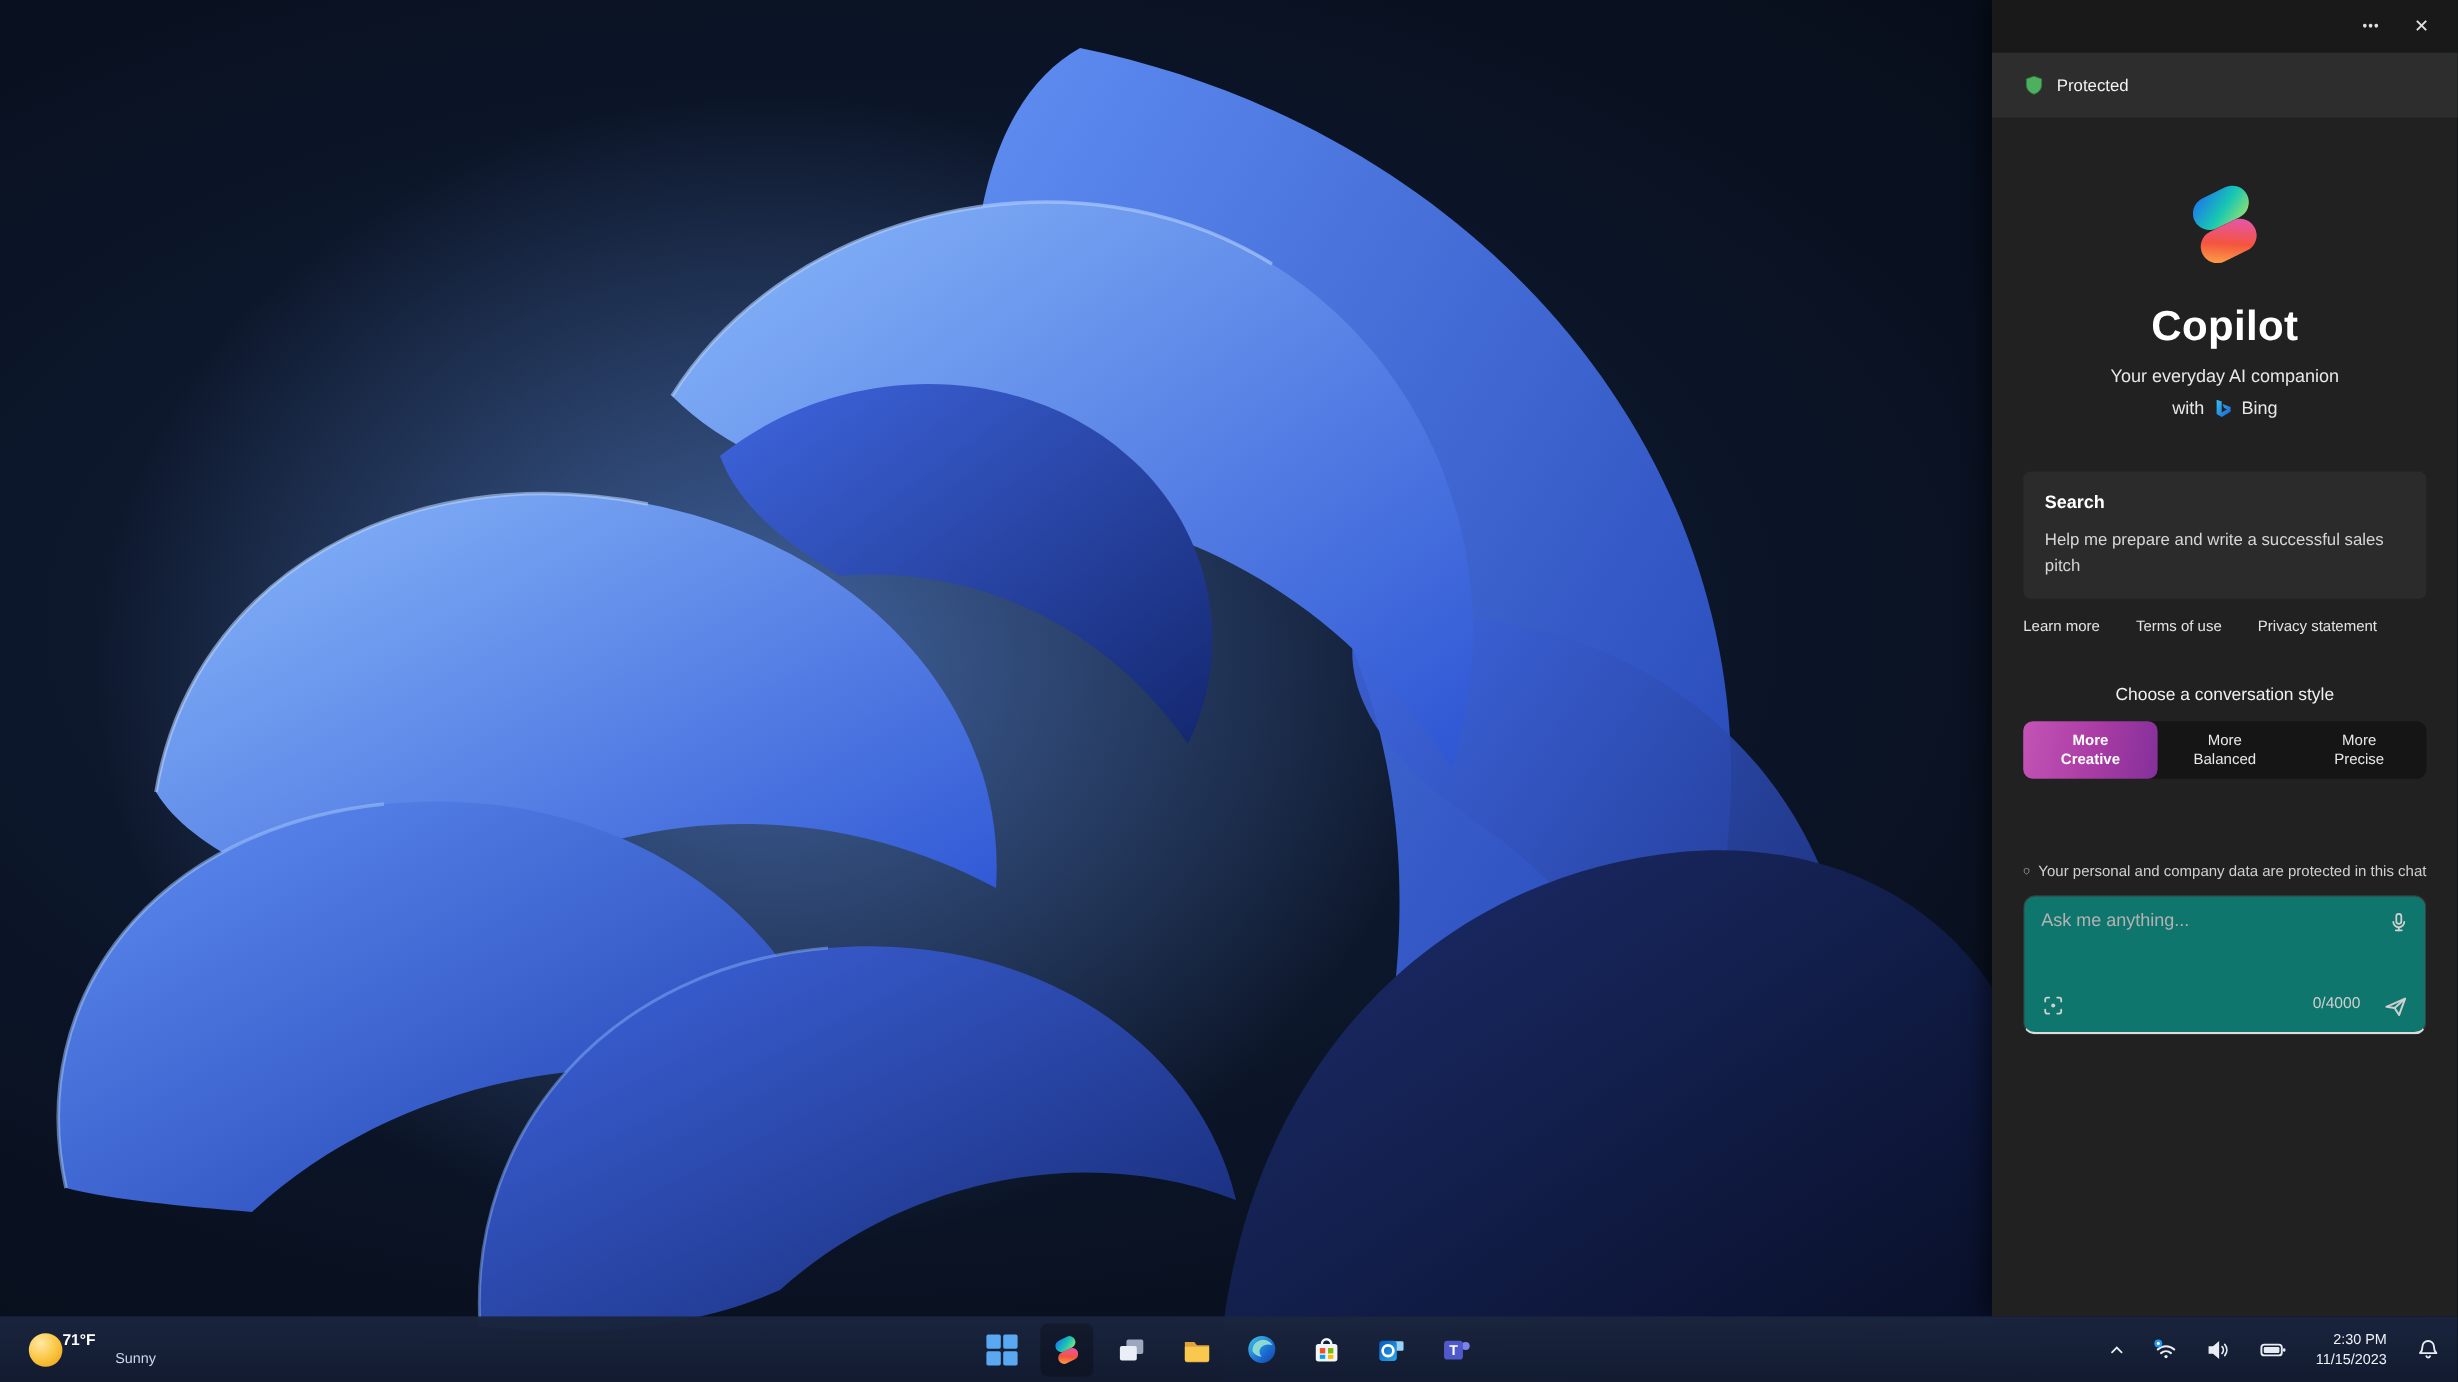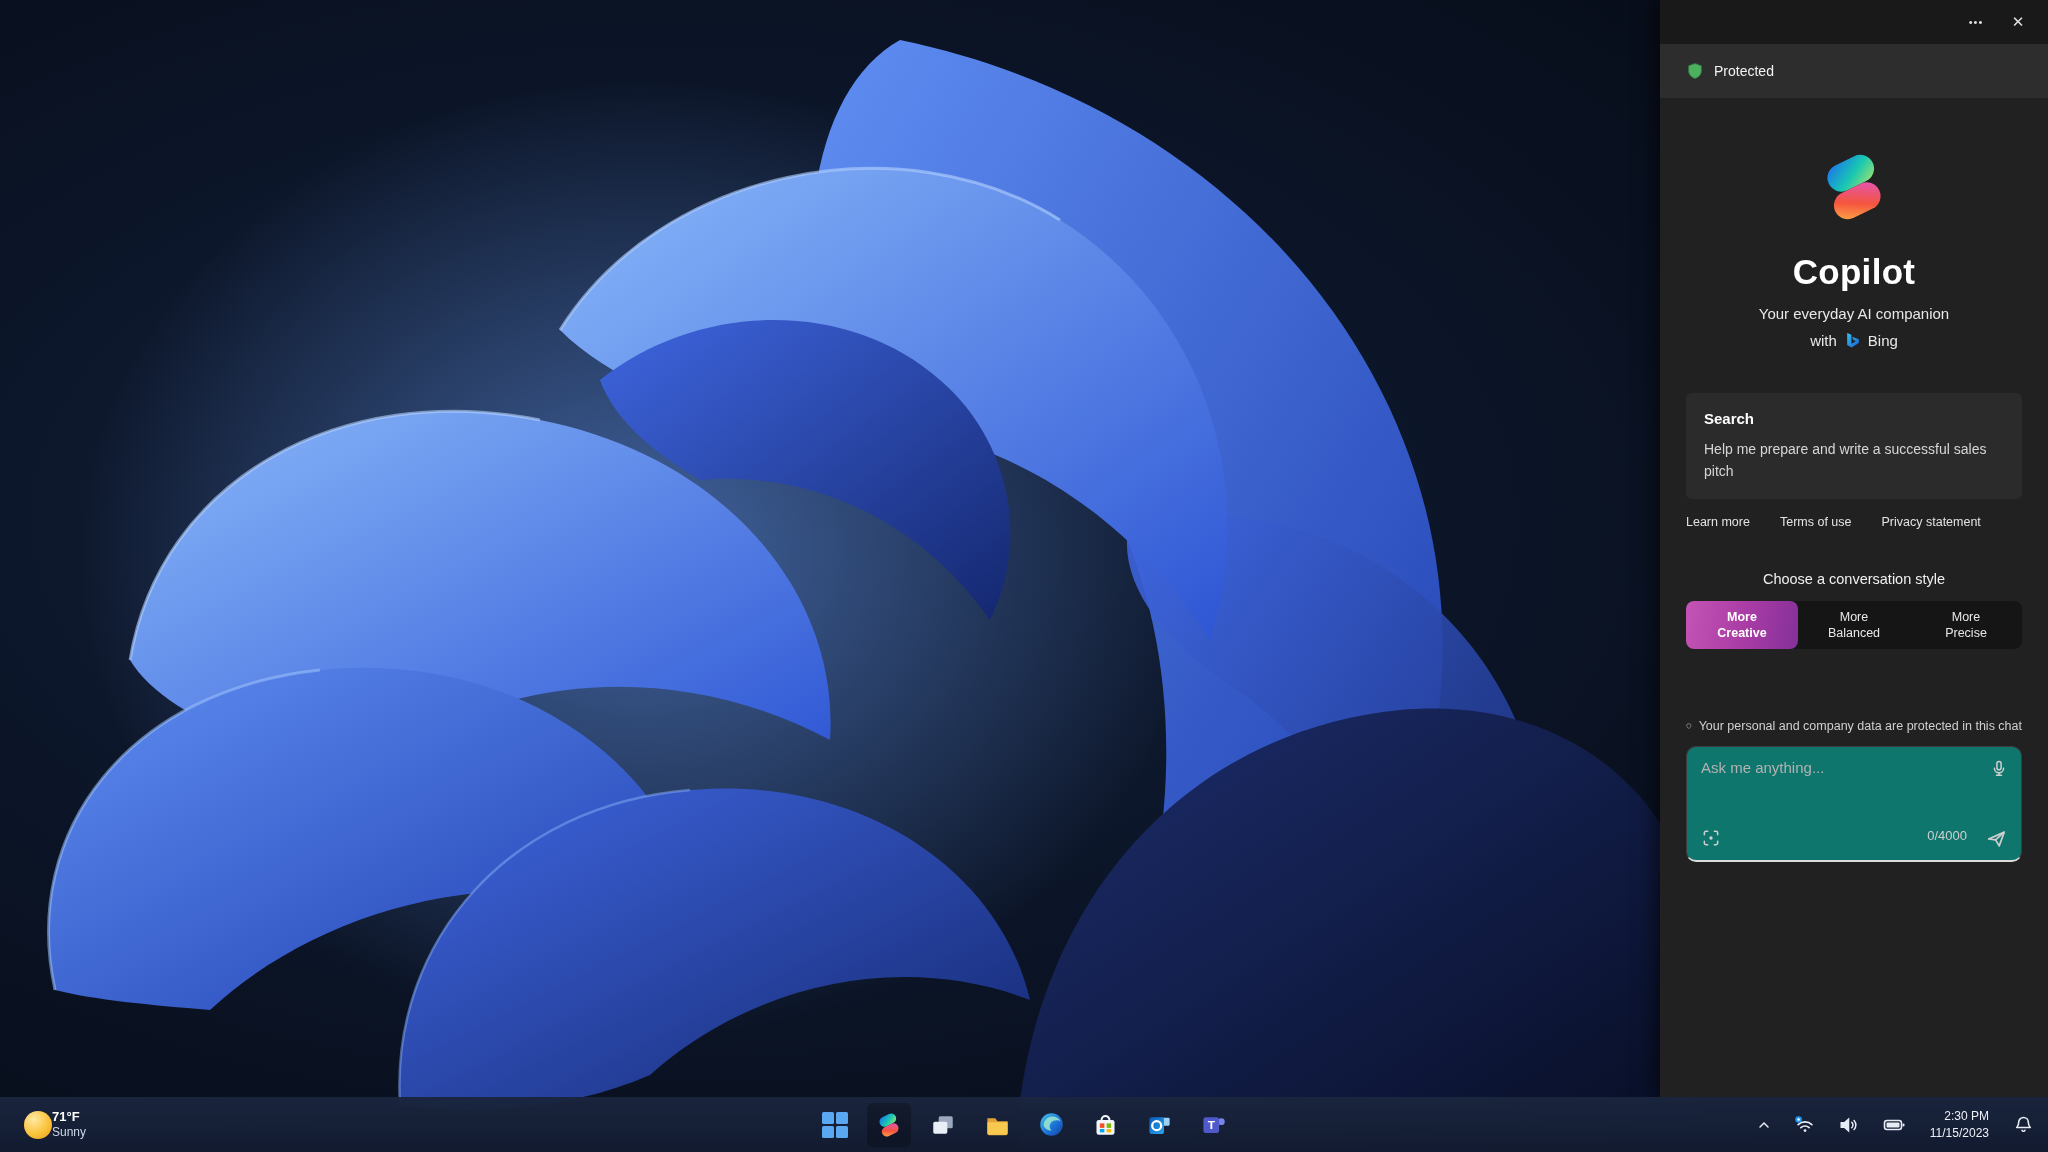--- a/index.html
+++ b/index.html
@@ -13,21 +13,21 @@
   
   .taskbar { position:absolute; left:0; right:0; bottom:0; height:55px;
              background:linear-gradient(180deg, rgba(26,37,62,.97), rgba(18,27,48,.97));
              display:flex; align-items:center; z-index:30; }
   .tb-weather { position:absolute; left:14px; top:0; height:55px; display:flex; align-items:center;
                 gap:0; padding:0 10px; border-radius:6px; cursor:default; }
   .tb-sun { width:28px; height:28px; border-radius:50%;
             background:radial-gradient(circle at 35% 30%, #ffe9a3, #f9c33c 55%, #e89a17); }
   .tb-weather-text { display:flex; flex-direction:column; line-height:1.25; }
   .tb-temp { color:#fff; font-size:13px; font-weight:700; }
-  .tb-cond { color:#cdd7ea; font-size:12px; }
+  .tb-cond { color:#cdd7ea; font-size:12px;margin-left:44px; }
 
   .tb-center { margin:0 auto; display:flex; align-items:center; gap:10px; height:55px; }
   .tb-btn { width:44px; height:44px; display:flex; align-items:center; justify-content:center;
             border-radius:6px; cursor:pointer; }
   .tb-btn.active { background:rgba(0,0,0,.25); }
 
   .start-grid { width:26px; height:26px; display:grid; grid-template-columns:12px 12px;
                 grid-template-rows:12px 12px; gap:2px; }
   .start-grid div { background:#5aa7f2; border-radius:1.5px; }
 

